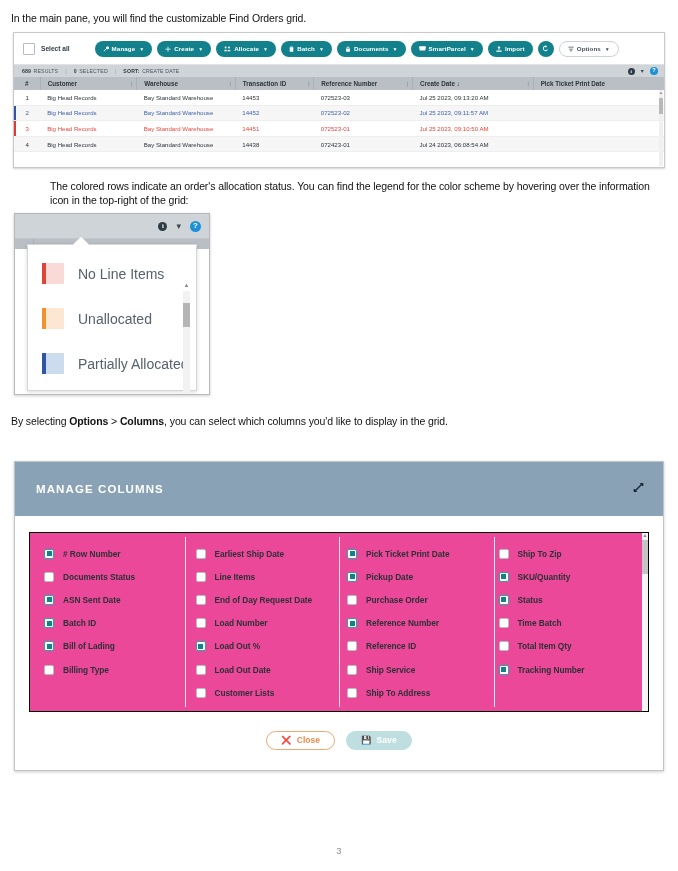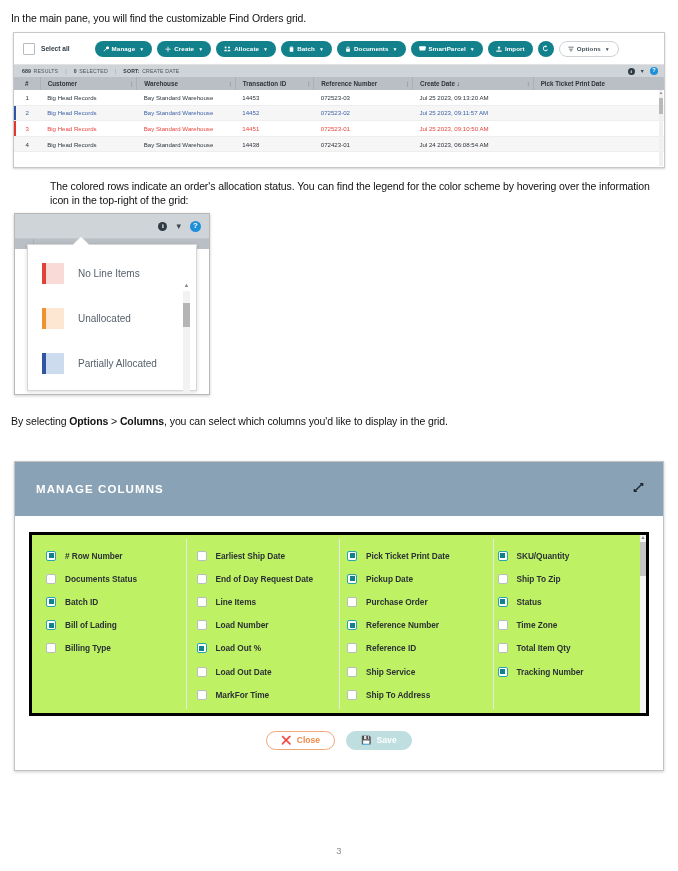--- a/index.html
+++ b/index.html
@@ -202,21 +202,21 @@
     filter: drop-shadow(0 -1px 0 #d6d6d6);
   }
   .legend-row { display:flex; align-items:center; height: 45px; padding-left: 14px; }
   .legend-sw {
     width: 22px; height: 21px;
     display:flex;
     margin-right: 14px;
   }
   .legend-sw .bar { width: 4px; height: 100%; }
   .legend-sw .fill { flex:1; height: 100%; }
-  .legend-label { font-size: 10px; color: #56616b; }
+  .legend-label { font-size: 14px; color: #56616b; }
 
   .legend-scroll {
     position:absolute; right: 6px; top: 46px; width: 7px; height: 108px;
     background: #f2f2f2;
   }
   .legend-scroll .thumb { position:absolute; top: 12px; left:0; width:7px; height: 24px; background: #b5b5b5; }
   .legend-scroll .up { position:absolute; top:-9px; left:0; width:7px; text-align:center; font-size:6px; color:#8a8a8a; }
 
   
   #options-text { position: absolute; left: 11px; top: 414px; width: 640px; }
@@ -242,25 +242,25 @@
   .mc-expand { color:#1c2833; }
 
   .mc-body {
     position: relative;
     padding: 16px 14px 0 14px;
     box-sizing: border-box;
     height: 194px;
     background: #ffffff;
   }
   .mc-listbox {
-    border: 3px solid #000000;
+    border: 1px solid #000000;
     height: 178px;
     overflow: hidden;
     position: relative;
-    background: #bef264;
+    background: #ec4899;
   }
   .mc-cols {
     display: grid;
     grid-template-columns: repeat(4, 1fr);
     padding: 9px 6px 0 6px;
     column-gap: 0;
   }
   .mc-item {
     display: flex; align-items: center;
     gap: 9px;
@@ -587,59 +587,63 @@
             <div class="mc-item">
               <span class="mc-cb on"></span>
               <span class="mc-lab"># Row Number</span>
             </div>
             <div class="mc-item">
               <span class="mc-cb"></span>
               <span class="mc-lab">Documents Status</span>
             </div>
             <div class="mc-item">
               <span class="mc-cb on"></span>
+              <span class="mc-lab">ASN Sent Date</span>
+            </div>
+            <div class="mc-item">
+              <span class="mc-cb on"></span>
               <span class="mc-lab">Batch ID</span>
             </div>
             <div class="mc-item">
               <span class="mc-cb on"></span>
               <span class="mc-lab">Bill of Lading</span>
             </div>
             <div class="mc-item">
               <span class="mc-cb"></span>
               <span class="mc-lab">Billing Type</span>
             </div>
           </div>
           <div>
             <div class="mc-item">
               <span class="mc-cb"></span>
               <span class="mc-lab">Earliest Ship Date</span>
             </div>
             <div class="mc-item">
               <span class="mc-cb"></span>
+              <span class="mc-lab">Line Items</span>
+            </div>
+            <div class="mc-item">
+              <span class="mc-cb"></span>
               <span class="mc-lab">End of Day Request Date</span>
             </div>
             <div class="mc-item">
               <span class="mc-cb"></span>
-              <span class="mc-lab">Line Items</span>
-            </div>
-            <div class="mc-item">
-              <span class="mc-cb"></span>
               <span class="mc-lab">Load Number</span>
             </div>
             <div class="mc-item">
               <span class="mc-cb on"></span>
               <span class="mc-lab">Load Out %</span>
             </div>
             <div class="mc-item">
               <span class="mc-cb"></span>
               <span class="mc-lab">Load Out Date</span>
             </div>
             <div class="mc-item">
               <span class="mc-cb"></span>
-              <span class="mc-lab">MarkFor Time</span>
+              <span class="mc-lab">Customer Lists</span>
             </div>
           </div>
           <div>
             <div class="mc-item">
               <span class="mc-cb on"></span>
               <span class="mc-lab">Pick Ticket Print Date</span>
             </div>
             <div class="mc-item">
               <span class="mc-cb on"></span>
               <span class="mc-lab">Pickup Date</span>
@@ -660,34 +664,34 @@
               <span class="mc-cb"></span>
               <span class="mc-lab">Ship Service</span>
             </div>
             <div class="mc-item">
               <span class="mc-cb"></span>
               <span class="mc-lab">Ship To Address</span>
             </div>
           </div>
           <div>
             <div class="mc-item">
+              <span class="mc-cb"></span>
+              <span class="mc-lab">Ship To Zip</span>
+            </div>
+            <div class="mc-item">
               <span class="mc-cb on"></span>
               <span class="mc-lab">SKU/Quantity</span>
             </div>
             <div class="mc-item">
-              <span class="mc-cb"></span>
-              <span class="mc-lab">Ship To Zip</span>
-            </div>
-            <div class="mc-item">
               <span class="mc-cb on"></span>
               <span class="mc-lab">Status</span>
             </div>
             <div class="mc-item">
               <span class="mc-cb"></span>
-              <span class="mc-lab">Time Zone</span>
+              <span class="mc-lab">Time Batch</span>
             </div>
             <div class="mc-item">
               <span class="mc-cb"></span>
               <span class="mc-lab">Total Item Qty</span>
             </div>
             <div class="mc-item">
               <span class="mc-cb on"></span>
               <span class="mc-lab">Tracking Number</span>
             </div>
           </div>

